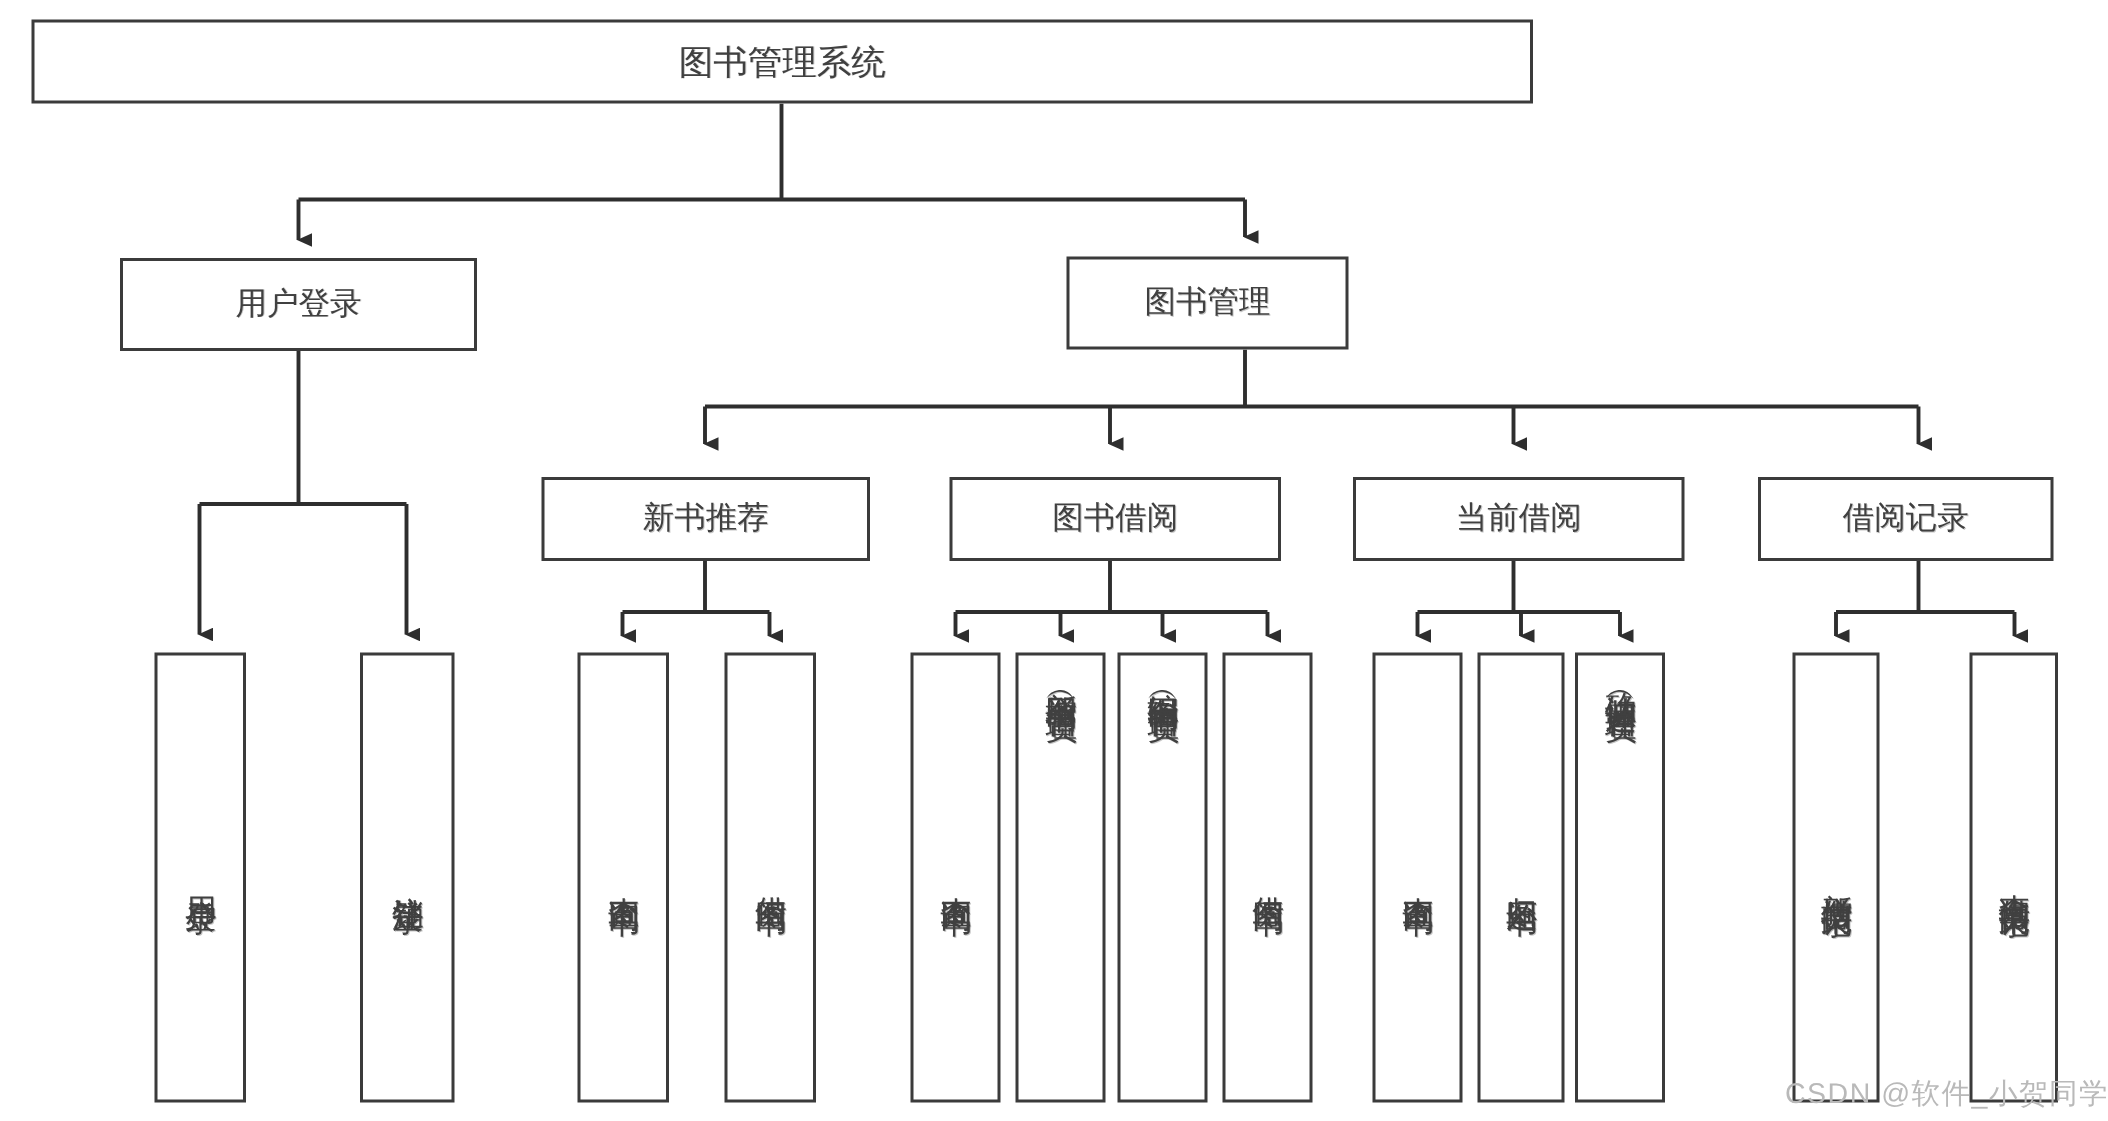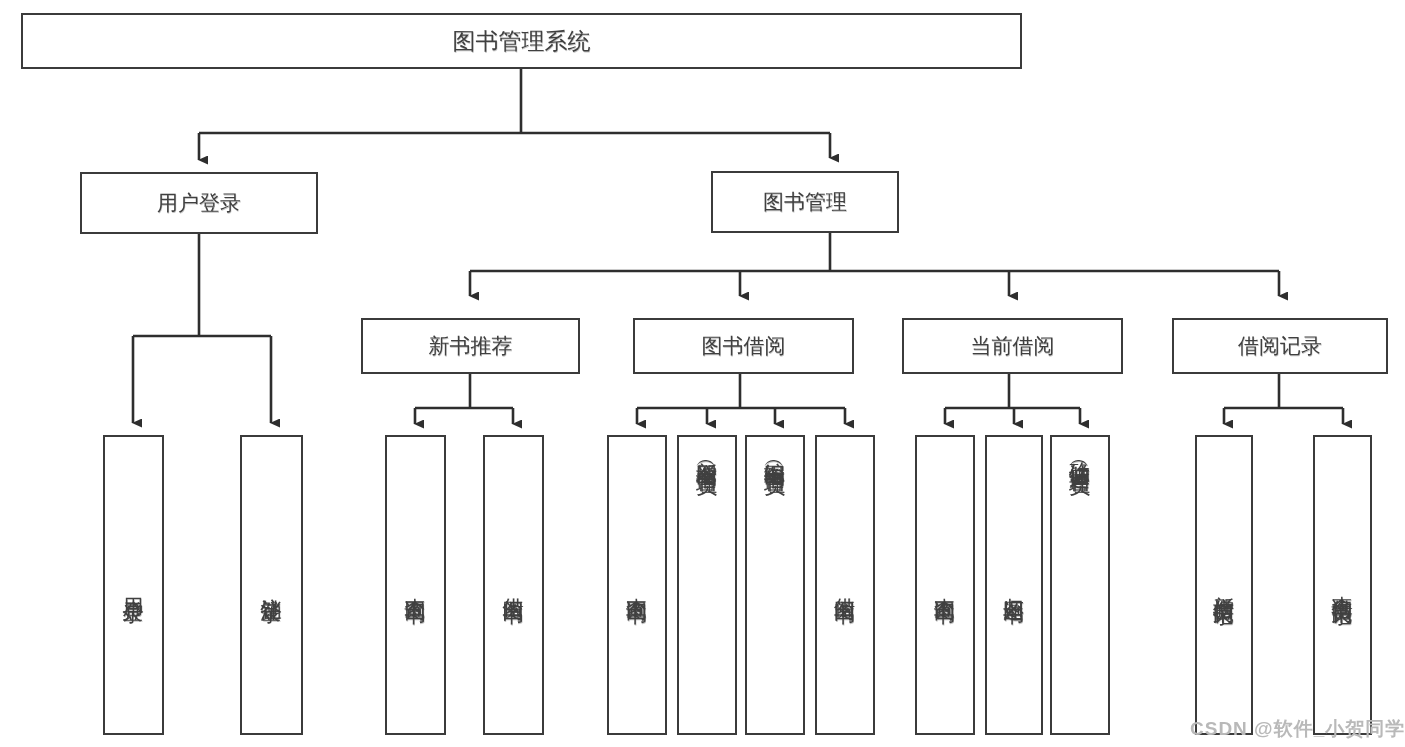--- a/index.html
+++ b/index.html
@@ -144,21 +144,21 @@
 
   <div class="node node-l2" style="left:361px; top:318px; width:219px; height:56px;">
     <span class="label">新书推荐</span>
   </div>
   <div class="node node-l2" style="left:633px; top:318px; width:221px; height:56px;">
     <span class="label">图书借阅</span>
   </div>
   <div class="node node-l2" style="left:902px; top:318px; width:221px; height:56px;">
     <span class="label">当前借阅</span>
   </div>
-  <div class="node node-l2" style="left:1172px; top:318px; width:216px; height:56px;">
+  <div class="node node-l2" style="left:1172px; top:318px; width:197px; height:56px;">
     <span class="label">借阅记录</span>
   </div>
 
   <div class="node node-leaf mid-text" style="left:103px; top:435px; width:61px; height:300px;">
     <span class="label">用户登录</span>
   </div>
   <div class="node node-leaf mid-text" style="left:240px; top:435px; width:63px; height:300px;">
     <span class="label">注销登录</span>
   </div>
 
@@ -192,15 +192,15 @@
     <span class="label">确认归还（管理员）</span>
   </div>
 
   <div class="node node-leaf mid-text" style="left:1195px; top:435px; width:58px; height:300px;">
     <span class="label">新增借阅记录</span>
   </div>
   <div class="node node-leaf mid-text" style="left:1313px; top:435px; width:59px; height:300px;">
     <span class="label">查询借阅记录</span>
   </div>
 
-  <div class="watermark" style="left:1190px; top:716px;font-weight:bold;">CSDN @软件_小贺同学</div>
+  <div class="watermark" style="left:1190px; top:716px;">CSDN @软件_小贺同学</div>
 
 </div>
 
 </body></html>

